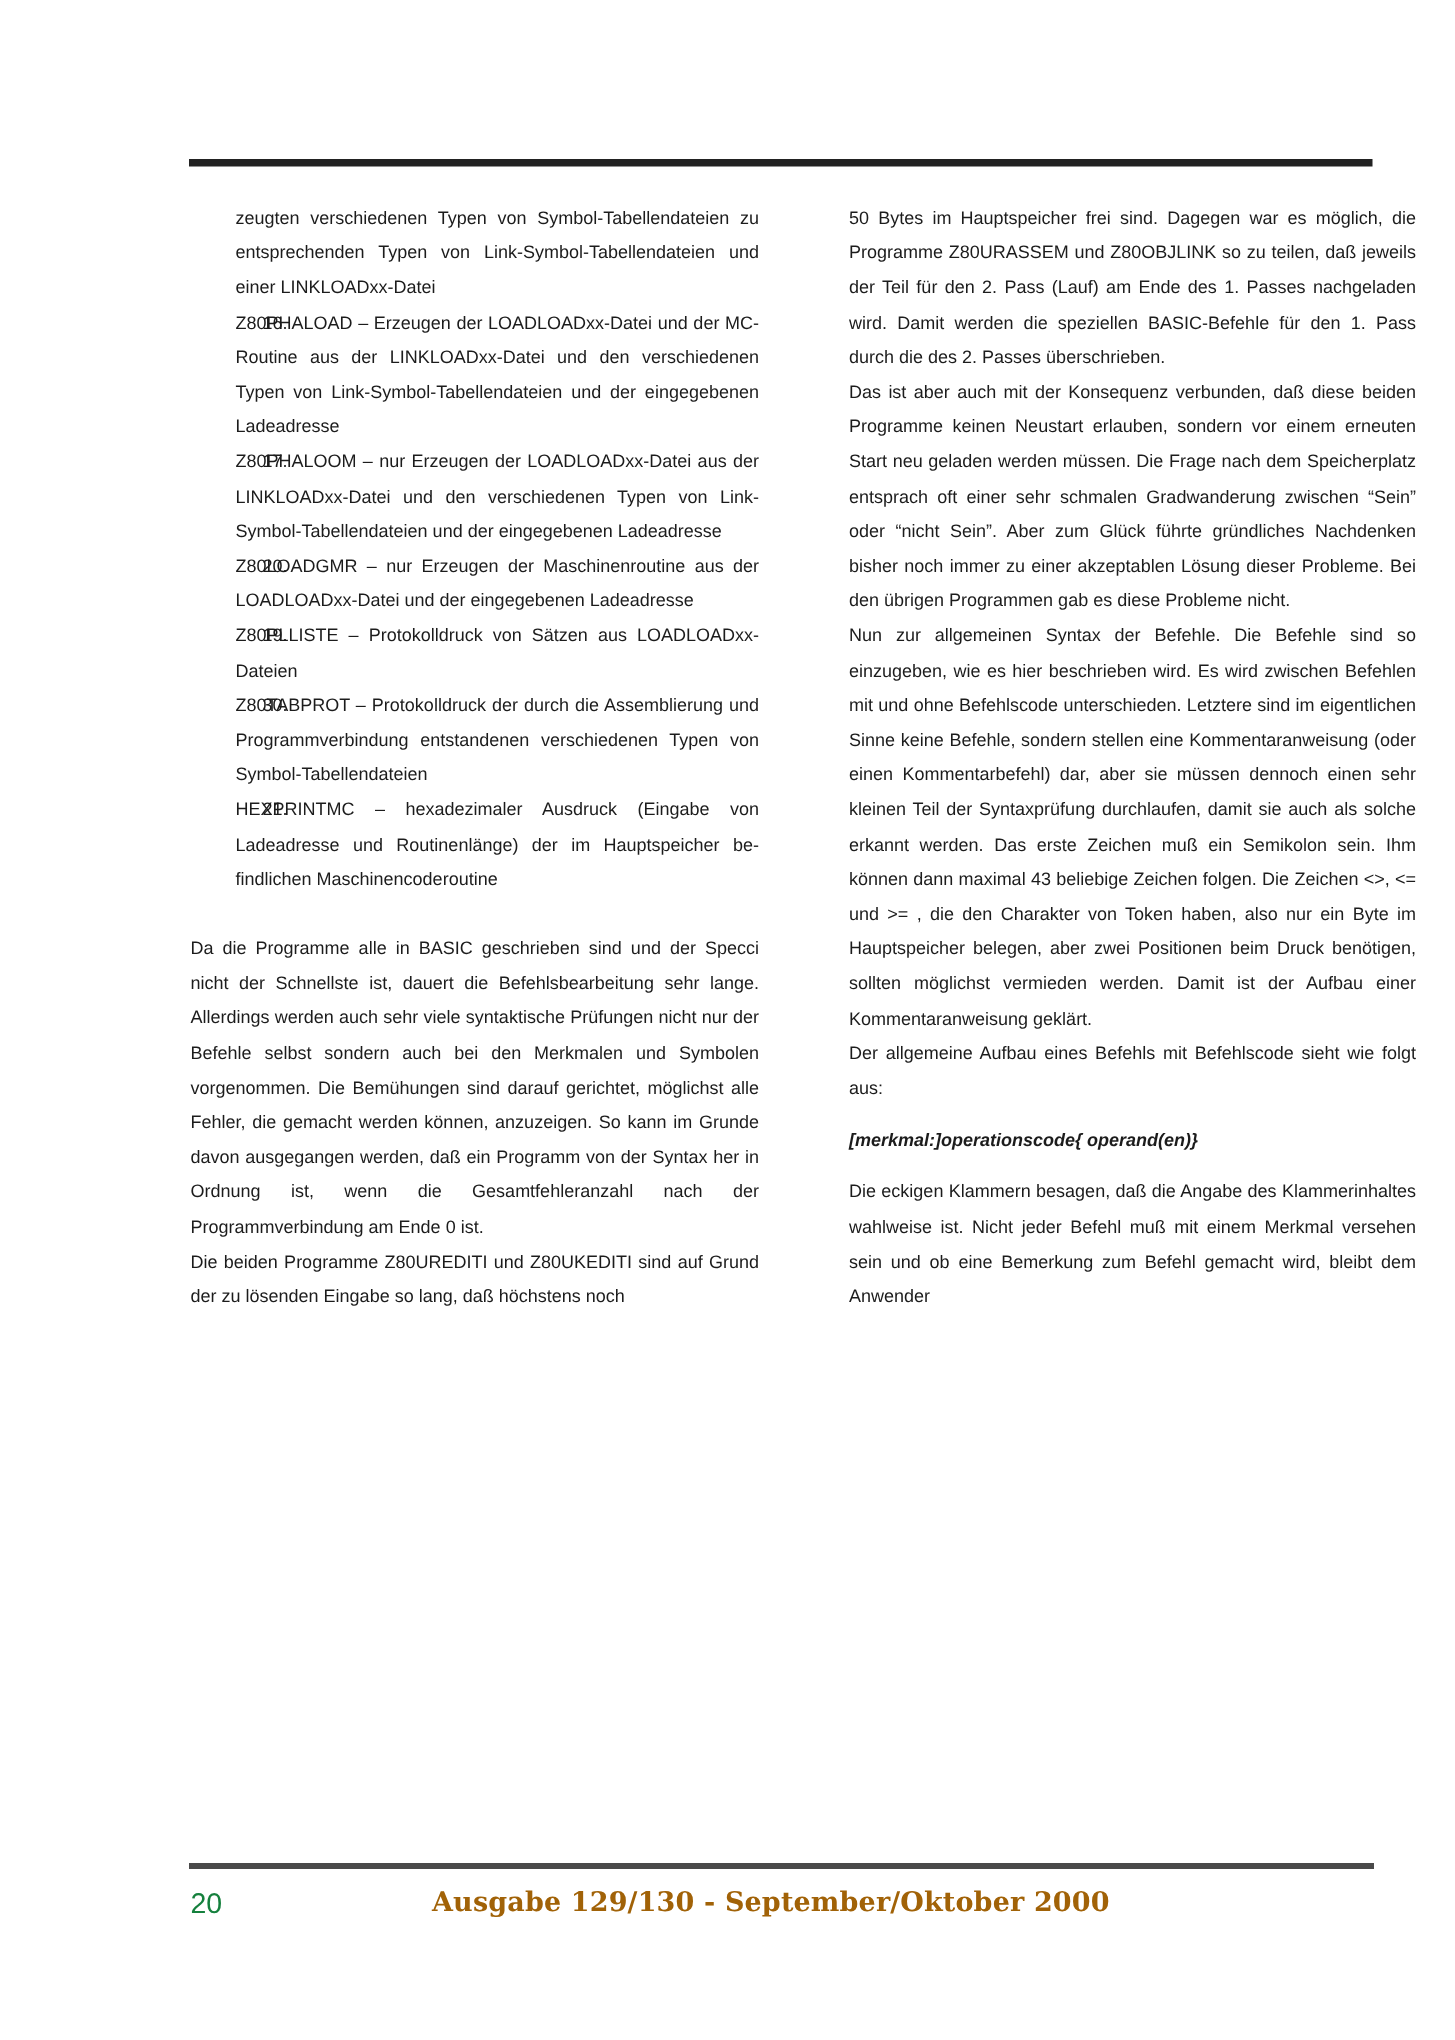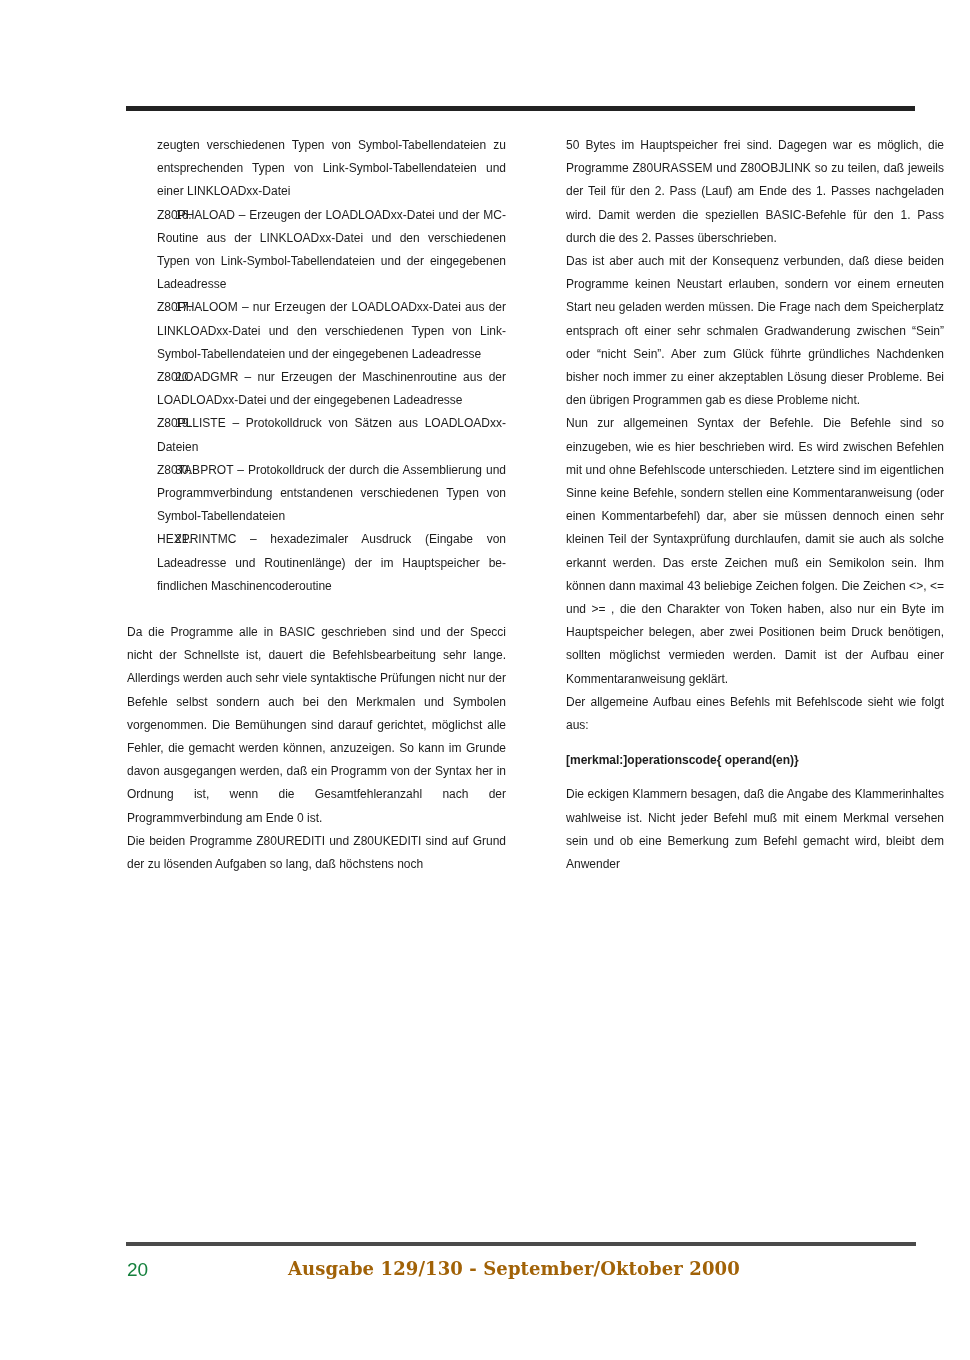--- a/index.html
+++ b/index.html
@@ -69,20 +69,21 @@
     left: 0;
     top: 0;
     margin-left: 48px;
   }
   .gap {
     height: 23px;
   }
   .formula {
     margin: 12px 0 11px 0;
     font-weight: bold;
+    font-style: italic;
     text-align: left;
     white-space: pre;
     line-height: 23.2px;
   }
   .footer-page {
     position: absolute;
     left: 127px;
     top: 1259px;
     font-family: "Liberation Sans", sans-serif;
     font-size: 19px;
@@ -127,21 +128,21 @@
       <span class="num">30.</span>
       <span>Z80TABPROT – Protokolldruck der durch die Assemblierung und Programm­verbindung entstandenen verschiedenen Typen von Symbol-Tabellendateien</span>
     </li>
     <li>
       <span class="num">21.</span>
       <span>HEXPRINTMC – hexadezimaler Aus­druck (Eingabe von Ladeadresse und Routinenlänge) der im Hauptspeicher be­findlichen Maschinencoderoutine</span>
     </li>
   </ol>
   <div class="gap"></div>
   <p>Da die Programme alle in BASIC geschrie­ben sind und der Specci nicht der Schnellste ist, dauert die Befehlsbearbeitung sehr lan­ge. Allerdings werden auch sehr viele syn­taktische Prüfungen nicht nur der Befehle selbst sondern auch bei den Merkmalen und Symbolen vorgenommen. Die Bemühungen sind darauf gerichtet, möglichst alle Fehler, die gemacht werden können, anzuzeigen. So kann im Grunde davon ausgegangen wer­den, daß ein Programm von der Syntax her in Ordnung ist, wenn die Gesamtfehleranzahl nach der Programmverbindung am Ende 0 ist.</p>
-  <p>Die beiden Programme Z80UREDITI und Z80UKEDITI sind auf Grund der zu lösen­den Aufgaben so lang, daß höchstens noch</p>
+  <p>Die beiden Programme Z80UREDITI und Z80UKEDITI sind auf Grund der zu lösen­den Eingabe so lang, daß höchstens noch</p>
 </div>
 
 <div class="col col-right">
   <p>50 Bytes im Hauptspeicher frei sind. Da­gegen war es möglich, die Programme Z80URASSEM und Z80OBJLINK so zu tei­len, daß jeweils der Teil für den 2. Pass (Lauf) am Ende des 1. Passes nachgeladen wird. Damit werden die speziellen BASIC-Befehle für den 1. Pass durch die des 2. Passes über­schrieben.</p>
   <p>Das ist aber auch mit der Konsequenz ver­bunden, daß diese beiden Programme kei­nen Neustart erlauben, sondern vor einem erneuten Start neu geladen werden müssen. Die Frage nach dem Speicherplatz entsprach oft einer sehr schmalen Gradwanderung zwi­schen “Sein” oder “nicht Sein”. Aber zum Glück führte gründliches Nachdenken bisher noch immer zu einer akzeptablen Lösung dieser Probleme. Bei den übrigen Program­men gab es diese Probleme nicht.</p>
   <p>Nun zur allgemeinen Syntax der Befehle. Die Befehle sind so einzugeben, wie es hier be­schrieben wird. Es wird zwischen Befehlen mit und ohne Befehlscode unterschieden. Letztere sind im eigentlichen Sinne keine Befehle, sondern stellen eine Kommentaran­weisung (oder einen Kommentarbefehl) dar, aber sie müssen dennoch einen sehr klei­nen Teil der Syntaxprüfung durchlaufen, da­mit sie auch als solche erkannt werden. Das erste Zeichen muß ein Semikolon sein. Ihm können dann maximal 43 beliebige Zeichen folgen. Die Zeichen &lt;&gt;, &lt;= und &gt;= , die den Charakter von Token haben, also nur ein Byte im Hauptspeicher belegen, aber zwei Posi­tionen beim Druck benötigen, sollten mög­lichst vermieden werden. Damit ist der Auf­bau einer Kommentaranweisung geklärt.</p>
   <p>Der allgemeine Aufbau eines Befehls mit Befehlscode sieht wie folgt aus:</p>
   <div class="formula"><div>[merkmal:]operationscode{ operand(en)}</div></div>
   <p>Die eckigen Klammern besagen, daß die Angabe des Klammerinhaltes wahlweise ist. Nicht jeder Befehl muß mit einem Merkmal versehen sein und ob eine Bemerkung zum Befehl gemacht wird, bleibt dem Anwender</p>
 </div>

